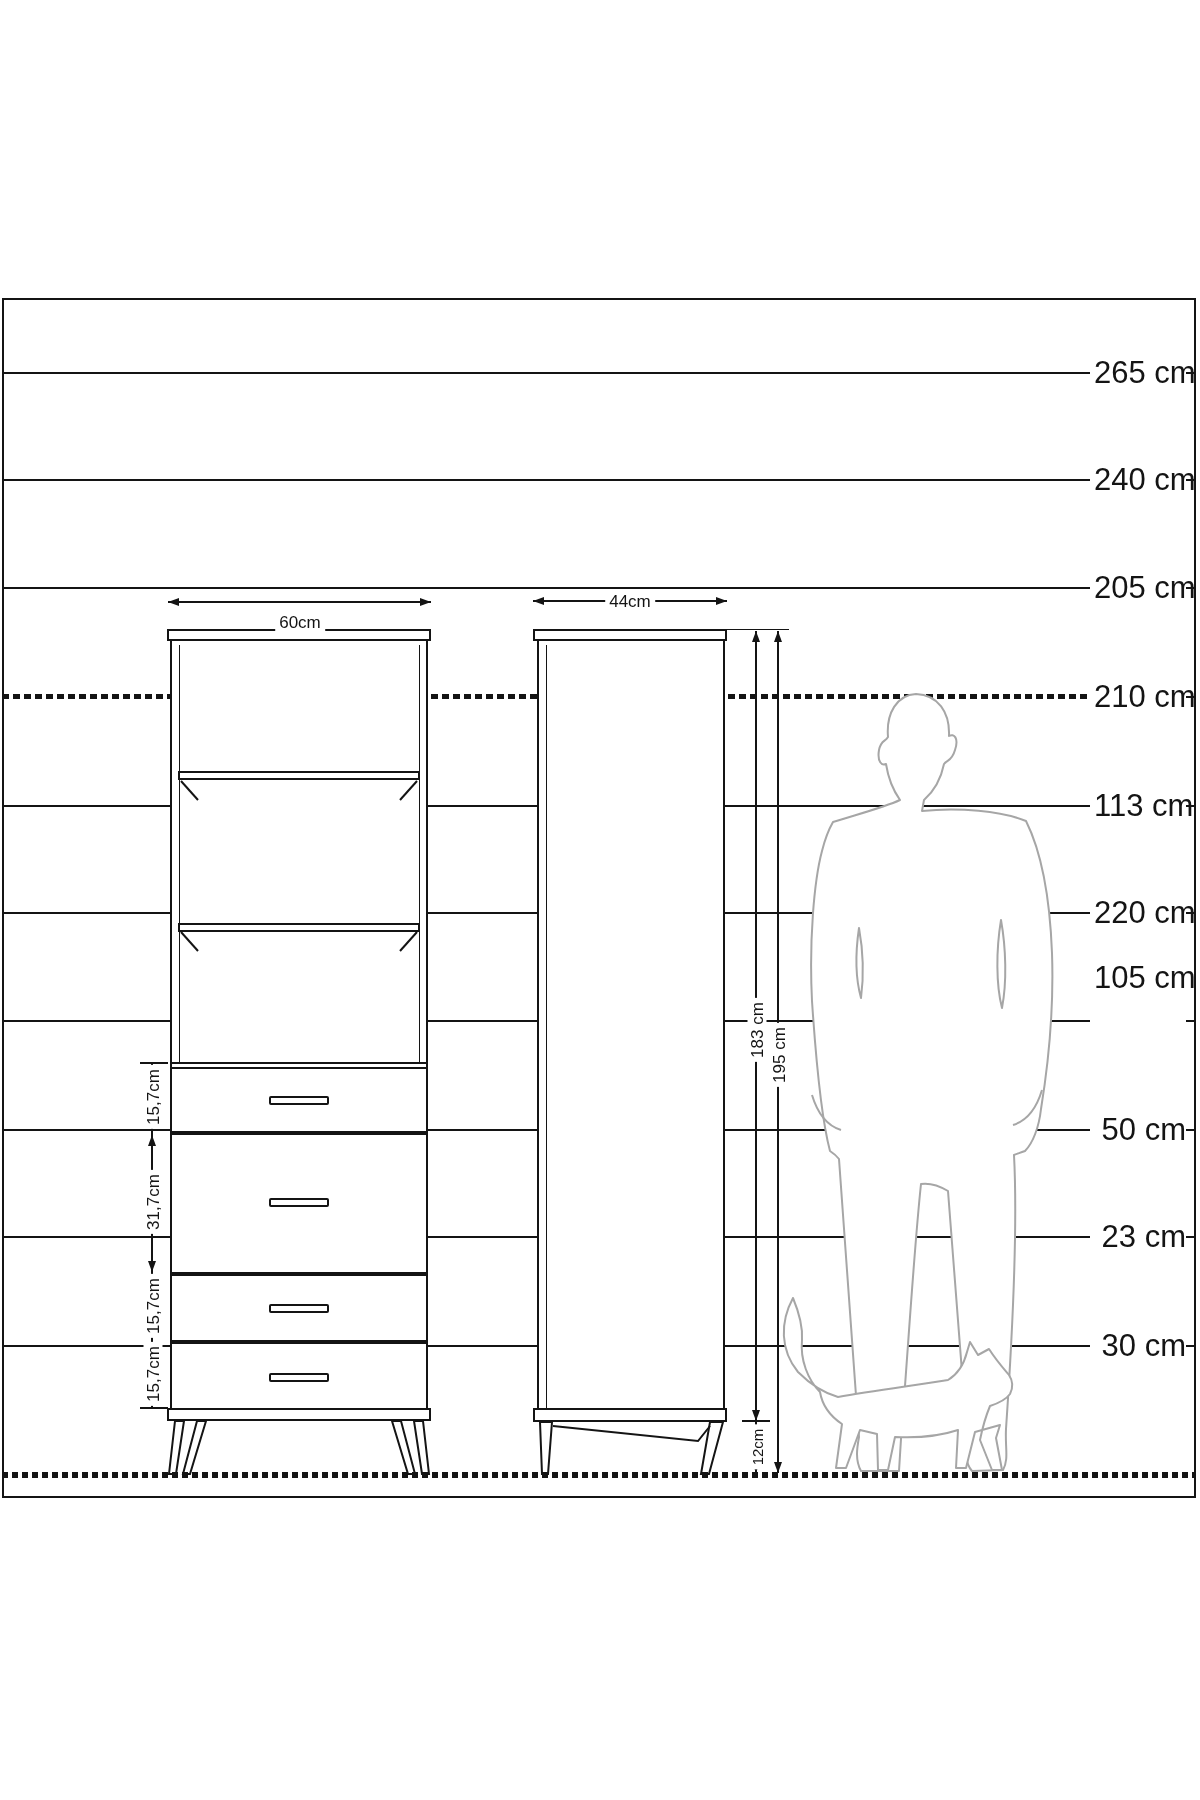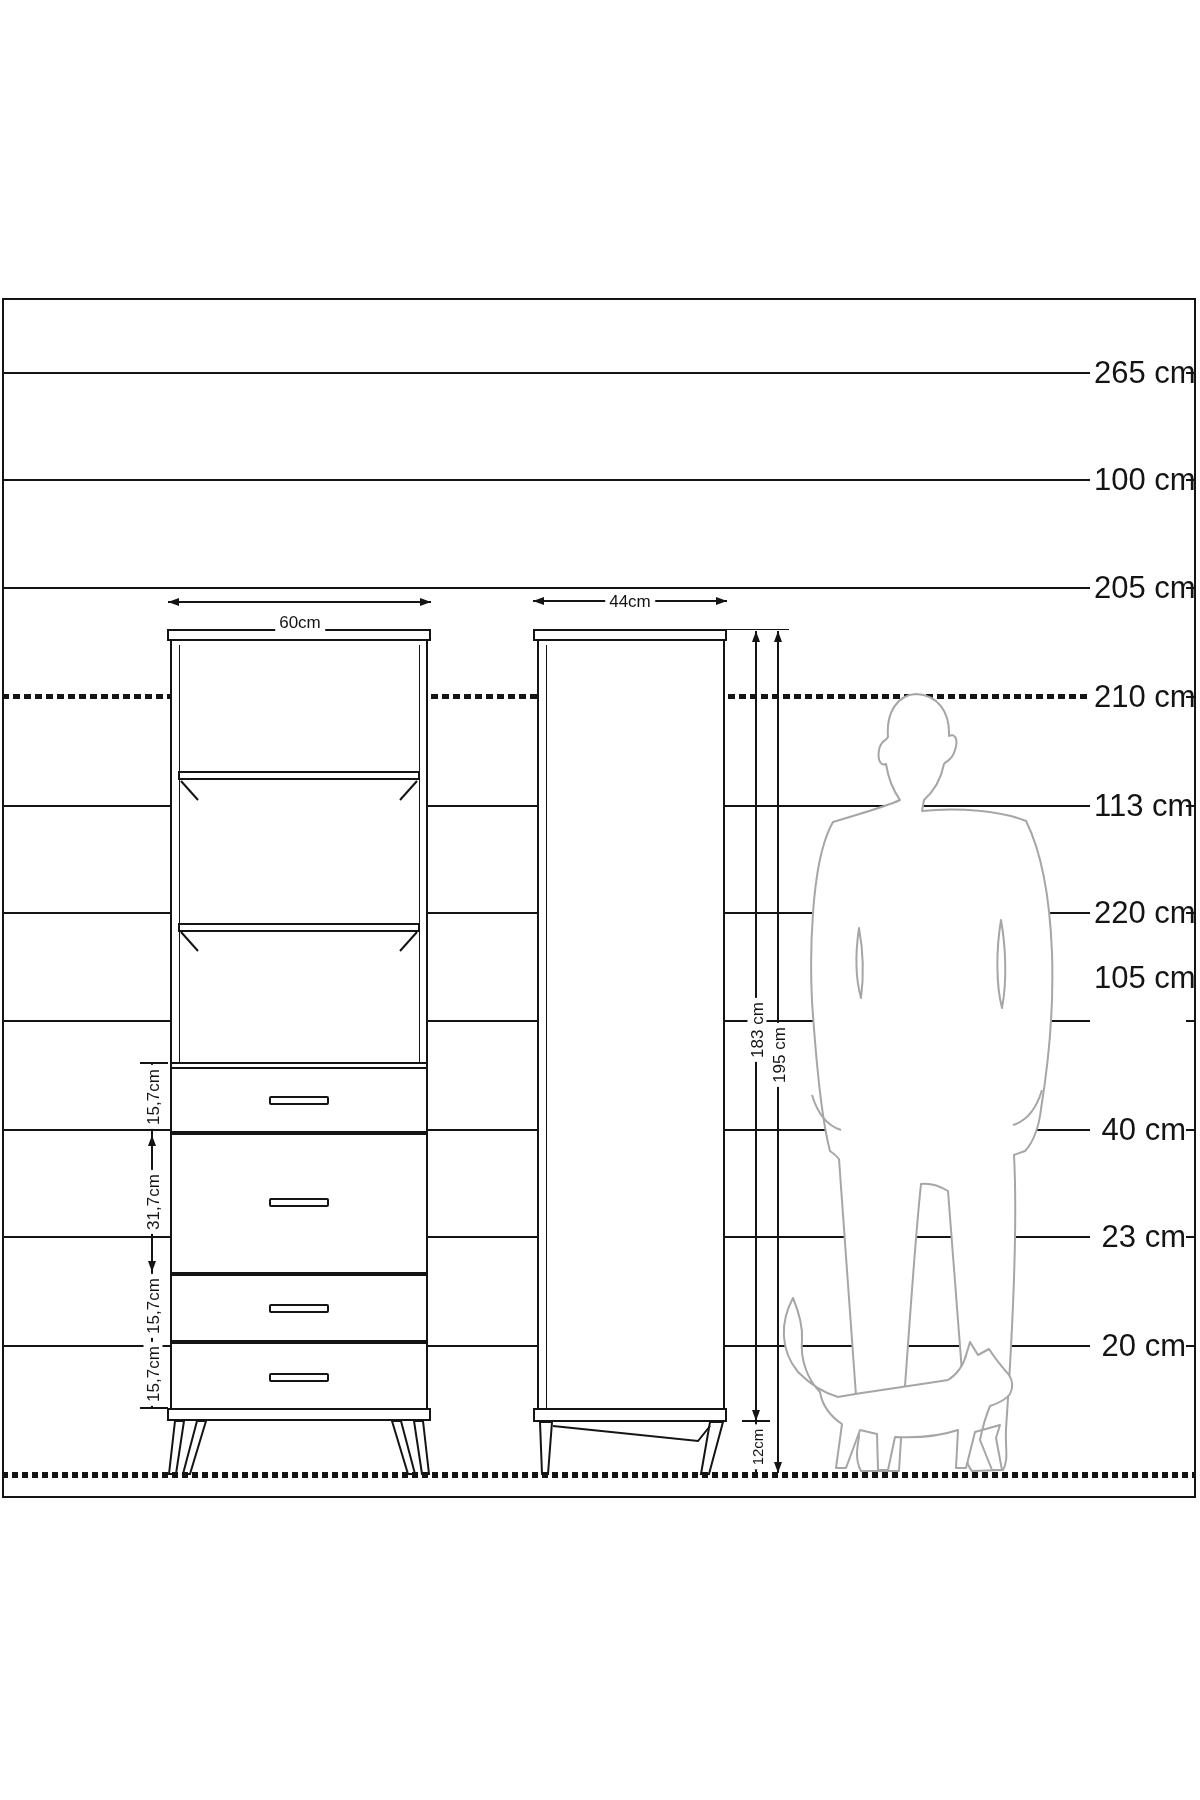--- a/index.html
+++ b/index.html
@@ -49,37 +49,37 @@
   <div class="abs hline-dashed" style="top:694px"></div>
   <div class="abs hline" style="top:805px"></div>
   <div class="abs hline" style="top:912px"></div>
   <div class="abs hline" style="top:1020px"></div>
   <div class="abs hline" style="top:1129px"></div>
   <div class="abs hline" style="top:1236px"></div>
   <div class="abs hline" style="top:1345px"></div>
 
   <div class="abs hlabel" style="top:357px">265 cm</div>
   <div class="abs htick" style="top:372px"></div>
-  <div class="abs hlabel" style="top:464px">100 cm</div>
+  <div class="abs hlabel" style="top:464px">240 cm</div>
   <div class="abs htick" style="top:479px"></div>
   <div class="abs hlabel" style="top:572px">205 cm</div>
   <div class="abs htick" style="top:587px"></div>
   <div class="abs hlabel" style="top:681px">210 cm</div>
   <div class="abs htick" style="top:696px"></div>
   <div class="abs hlabel" style="top:790px">113 cm</div>
   <div class="abs htick" style="top:805px"></div>
   <div class="abs hlabel" style="top:897px">220 cm</div>
   <div class="abs htick" style="top:912px"></div>
   <div class="abs hlabel" style="top:962px">105 cm</div>
   <div class="abs htick" style="top:1020px"></div>
-  <div class="abs hlabel" style="top:1114px">40 cm</div>
+  <div class="abs hlabel" style="top:1114px">50 cm</div>
   <div class="abs htick" style="top:1129px"></div>
   <div class="abs hlabel" style="top:1221px">23 cm</div>
   <div class="abs htick" style="top:1236px"></div>
-  <div class="abs hlabel" style="top:1330px">20 cm</div>
+  <div class="abs hlabel" style="top:1330px">30 cm</div>
   <div class="abs htick" style="top:1345px"></div>
 
   <div class="abs panel" style="left:167px;top:629px;width:264px;height:12px"></div>
   <div class="abs panel" style="left:170px;top:639px;width:258px;height:782px"></div>
   <div class="abs thin-v" style="left:179px;top:645px;height:418px"></div>
   <div class="abs thin-v" style="left:419px;top:645px;height:418px"></div>
 
   <div class="abs panel" style="left:178px;top:771px;width:242px;height:9px"></div>
   <div class="abs panel" style="left:178px;top:923px;width:242px;height:9px"></div>
 

